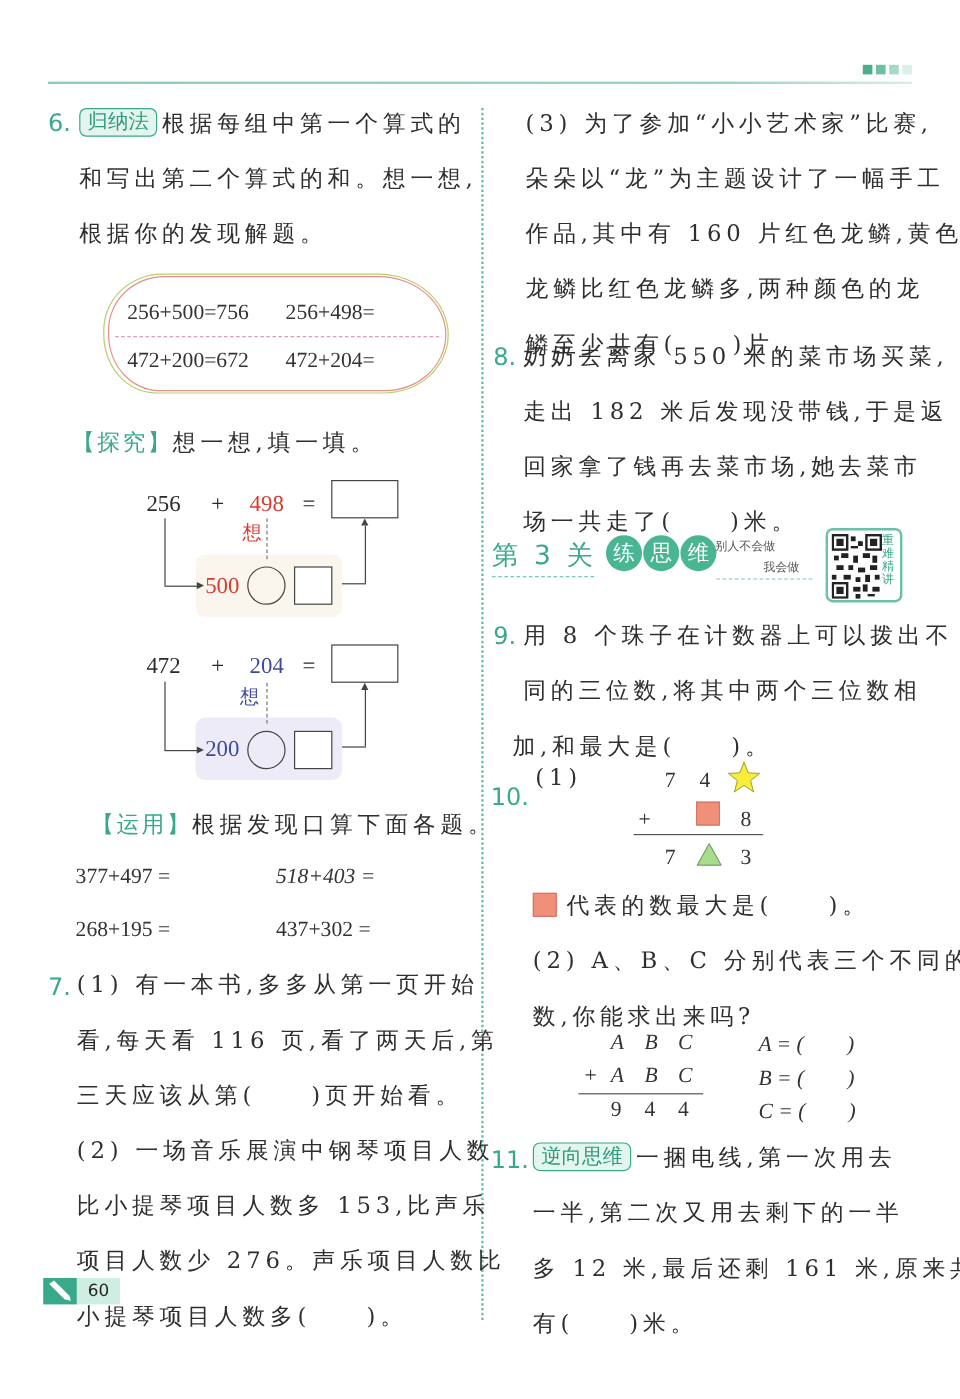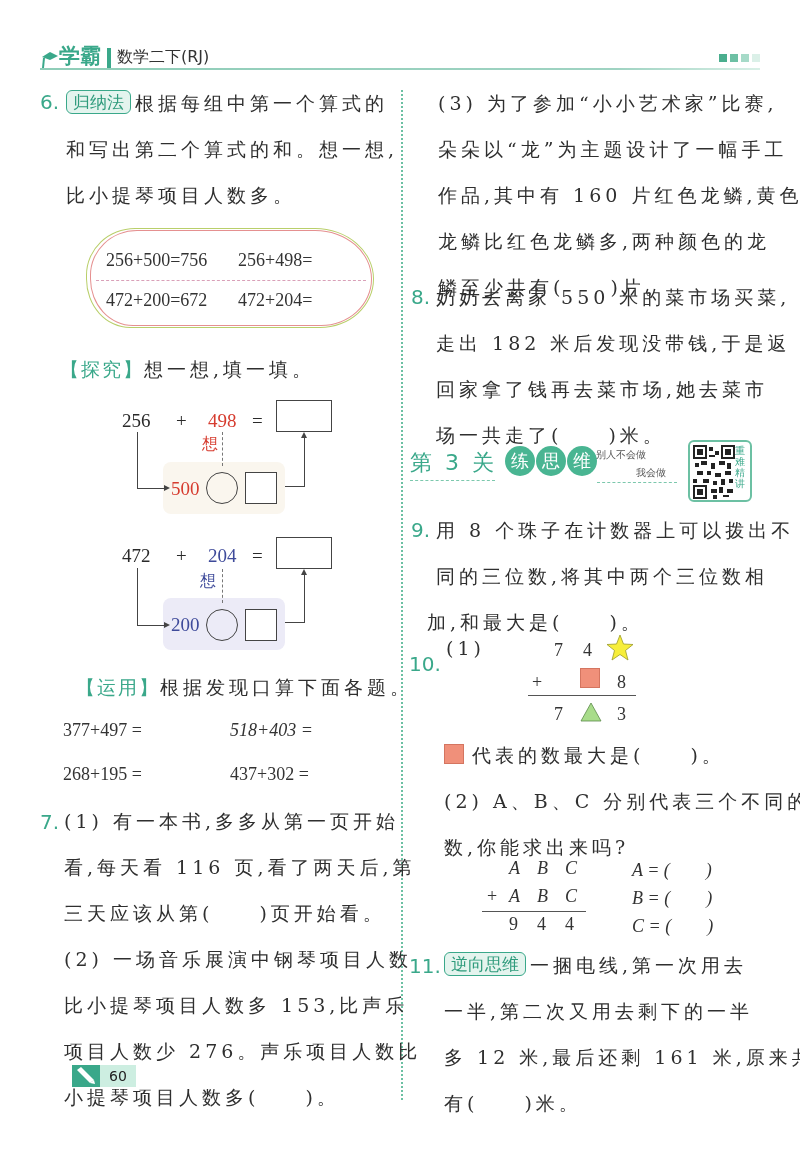--- a/index.html
+++ b/index.html
@@ -56,54 +56,43 @@
   .qr-wrap { position: absolute; left: 278px; top: 0; width: 64px; height: 62px; border: 2px solid #6cc0a3; border-radius: 6px; background: #fff; }
   .qr { position: absolute; left: 3px; top: 3px; width: 42px; height: 54px; }
   .qr-label { position: absolute; right: 3px; top: 3px; width: 12px; font-family: "DejaVu Sans", sans-serif; font-size: 10px; line-height: 11px; color: #3aa88a; }
 
   
   .vcalc { position: absolute; font-family: "Liberation Serif", serif; font-size: 18px; color: #333; }
   .sq-orange { position: absolute; background: #f0907a; border: 1px solid #d47560; }
   .italic { font-style: italic; }
 
   
-  .footer { position: absolute; left: 36px; top: 1065px; height: 22px; display: flex; margin-left: 36px; }
+  .footer { position: absolute; left: 36px; top: 1065px; height: 22px; display: flex; }
   .footer-icon { width: 28px; height: 22px; background: #3aa88a; position: relative; }
   .footer-page { width: 36px; height: 22px; background: #cdeee1; font-family: "DejaVu Sans", sans-serif; font-size: 14px; color: #222; display: flex; align-items: center; justify-content: center; }
 </style>
 </head>
 <body>
 
 <div class="header">
-  <div class="logo">
-    <div class="logo-cap">
-      <svg width="18" height="20" viewBox="0 0 18 20">
-          <polygon points="2,7 10,2 18,6 10,10" fill="#3aa88a"></polygon>
-          <path d="M4 8 L3 18" stroke="#3aa88a" stroke-width="2"></path>
-        </svg>
-    </div>
-    <span class="logo-text">学霸</span>
-    <span class="logo-bar"></span>
-    <span class="book-title">数学二下(RJ)</span>
-  </div>
   <div class="header-squares">
     <span id="sq0" style="background: rgb(74, 174, 142);"></span>
     <span id="sq1" style="background: rgb(109, 192, 164);"></span>
     <span id="sq2" style="background: rgb(166, 218, 200);"></span>
     <span id="sq3" style="background: rgb(219, 240, 232);"></span>
   </div>
   <div class="header-line"></div>
 </div>
 
 <div class="col-divider"></div>
 
 <span class="qnum" style="left:40px; top:90px;">6.</span>
 <div class="text" style="left:66px; top:80px;"><span class="tag">归纳法</span><span>根据每组中第一个算式的</span></div>
 <div class="text" style="left:66px; top:126px;">和写出第二个算式的和。想一想,</div>
-<div class="text" style="left:66px; top:172px;">比小提琴项目人数多。</div>
+<div class="text" style="left:66px; top:172px;">根据你的发现解题。</div>
 
 <div class="oval"></div>
 <div class="oval2"></div>
 <div class="oval-divider"></div>
 <span class="eq" style="left:106px; top:250px;">256+500=756</span>
 <span class="eq" style="left:238px; top:250px;">256+498=</span>
 <span class="eq" style="left:106px; top:290px;">472+200=672</span>
 <span class="eq" style="left:238px; top:290px;">472+204=</span>
 
 <div class="text" style="left:60px; top:346px;"><span class="bracket-label">【探究】</span><span>想一想,填一填。</span></div>

